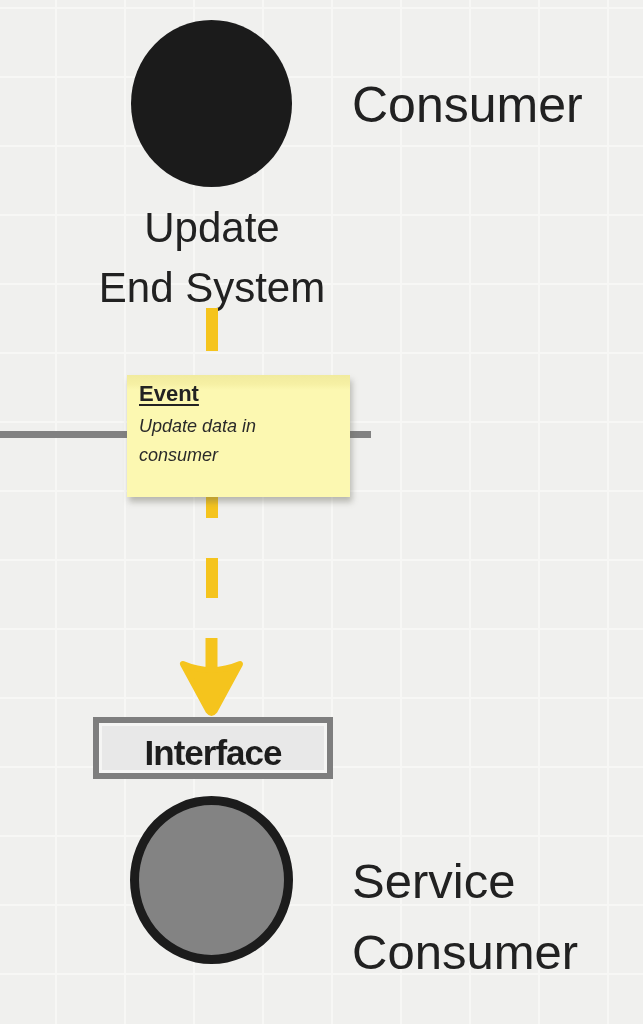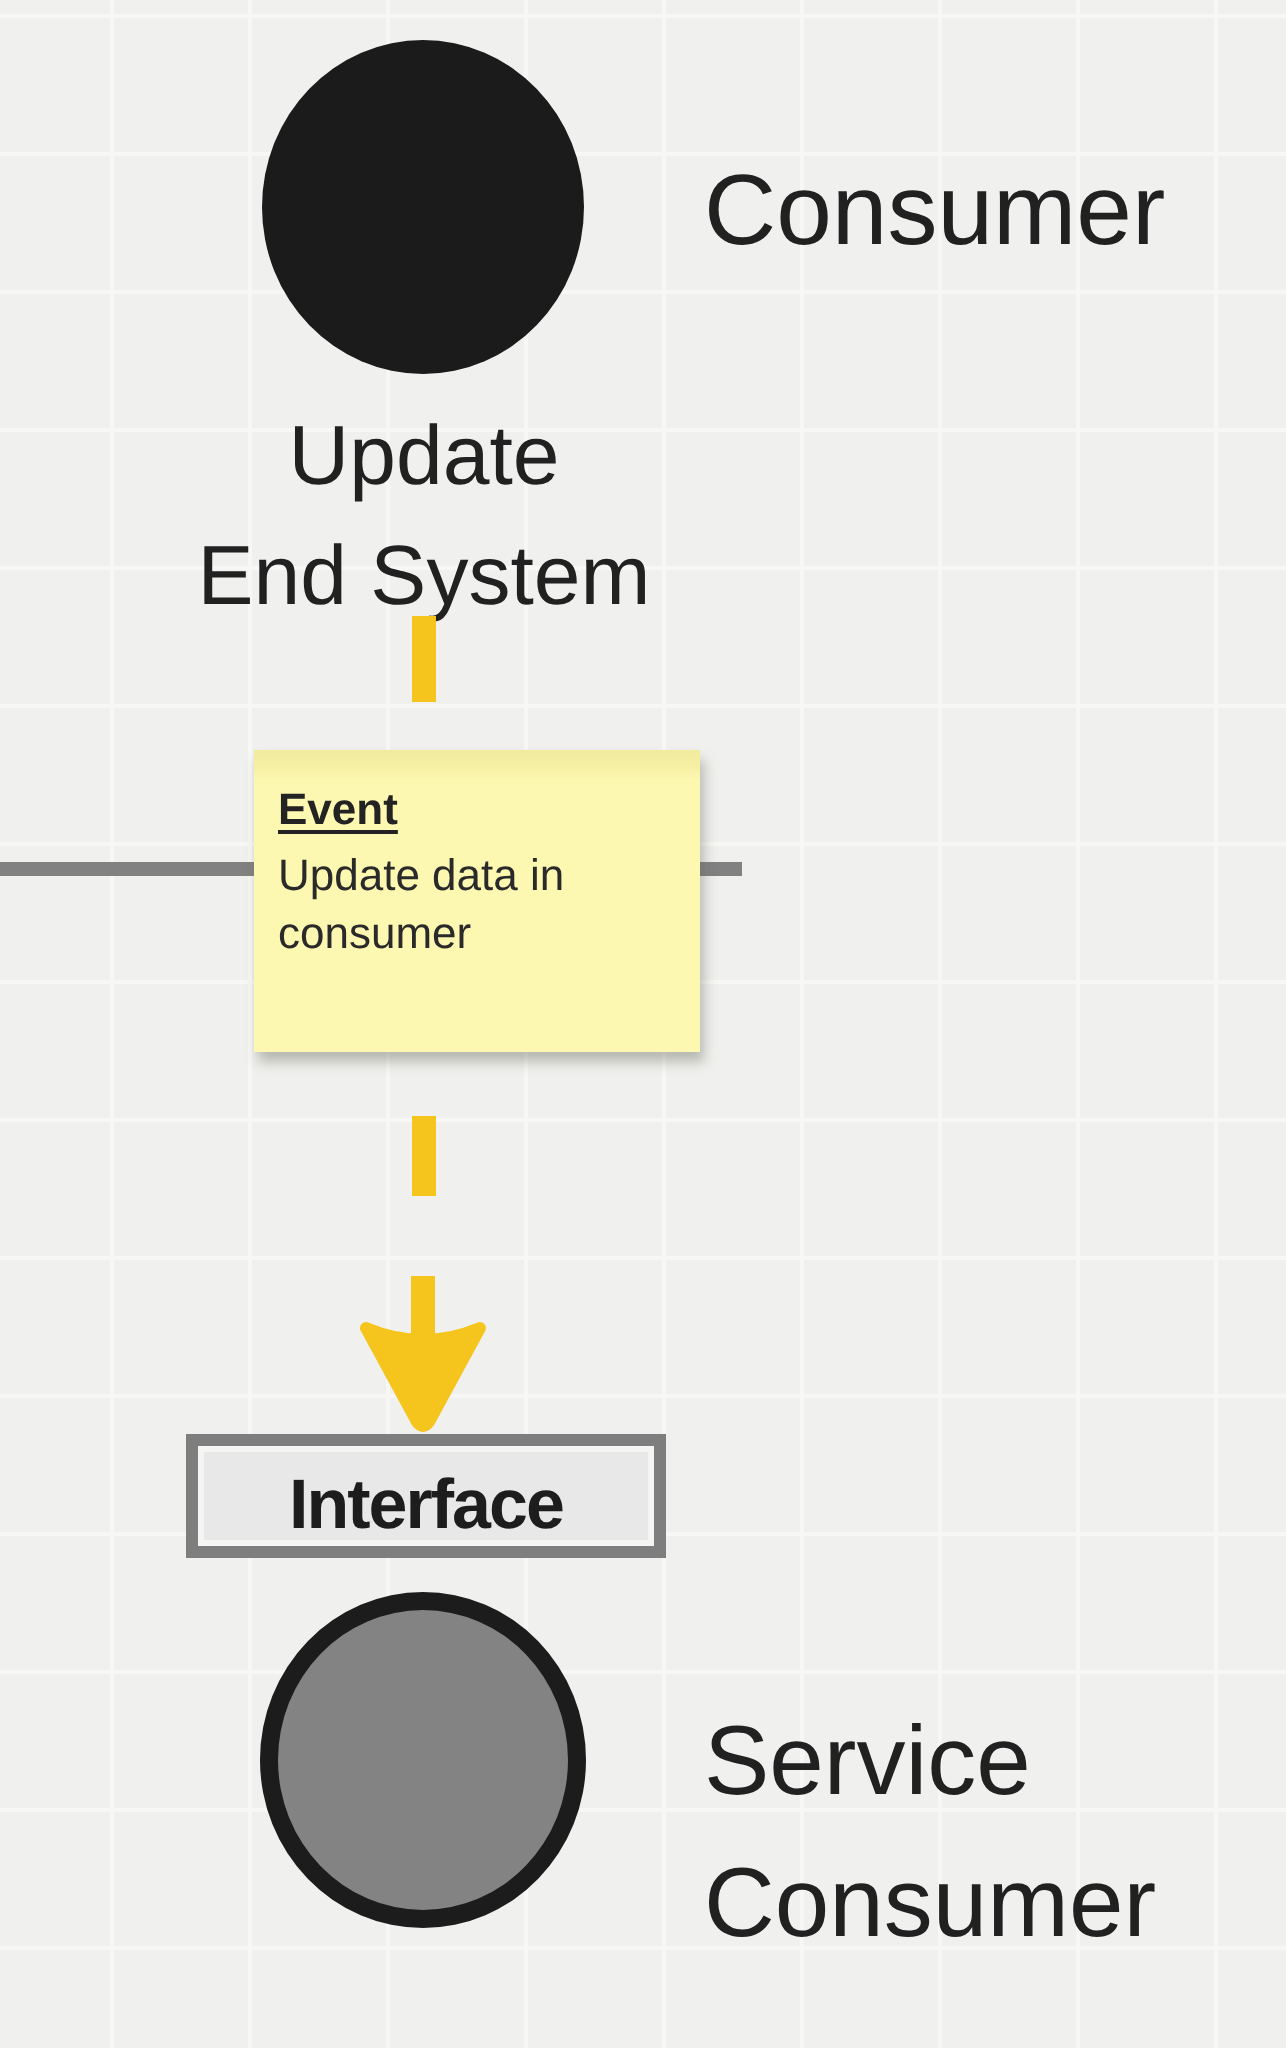--- a/index.html
+++ b/index.html
@@ -55,36 +55,36 @@
   }
   .dash-1{top:308px;height:43px;}
   .dash-2{top:497px;height:21px;}
   .dash-3{top:558px;height:40px;}
   .arrow-svg{
     left:170px;top:630px;width:85px;height:88px;z-index:3;
   }
 
   
   .note{
-    left:127px;top:375px;width:223px;height:151px;
+    left:127px;top:375px;width:223px;height:122px;
     background:linear-gradient(180deg,#f1eb9e 0px,#f6f0a4 9px,#fcf8b1 15px);
     box-shadow:2px 5px 6px rgba(100,100,88,0.40);
     z-index:2;
     box-sizing:border-box;
-    padding:17px 12px 0 12px;
+    padding:6px 12px 0 12px;
   }
   .note-title{
     font-size:22px;font-weight:bold;color:#232323;
     text-decoration:underline;
     text-decoration-thickness:2px;
     text-underline-offset:3px;
     margin-bottom:5px;
   }
   .note-body{
-    font-size:22px;line-height:29px;color:#2a2a2a;
+    font-size:18px;line-height:29px;color:#2a2a2a;font-style:italic;
   }
 
   
   .interface-box{
     left:93px;top:717px;width:240px;height:62px;
     box-sizing:border-box;
     background:#e8e8e8;
     border:6px solid #7e7e7e;
     box-shadow:inset 0 0 0 3px #f5f5f4;
     display:flex;align-items:flex-end;justify-content:center;

